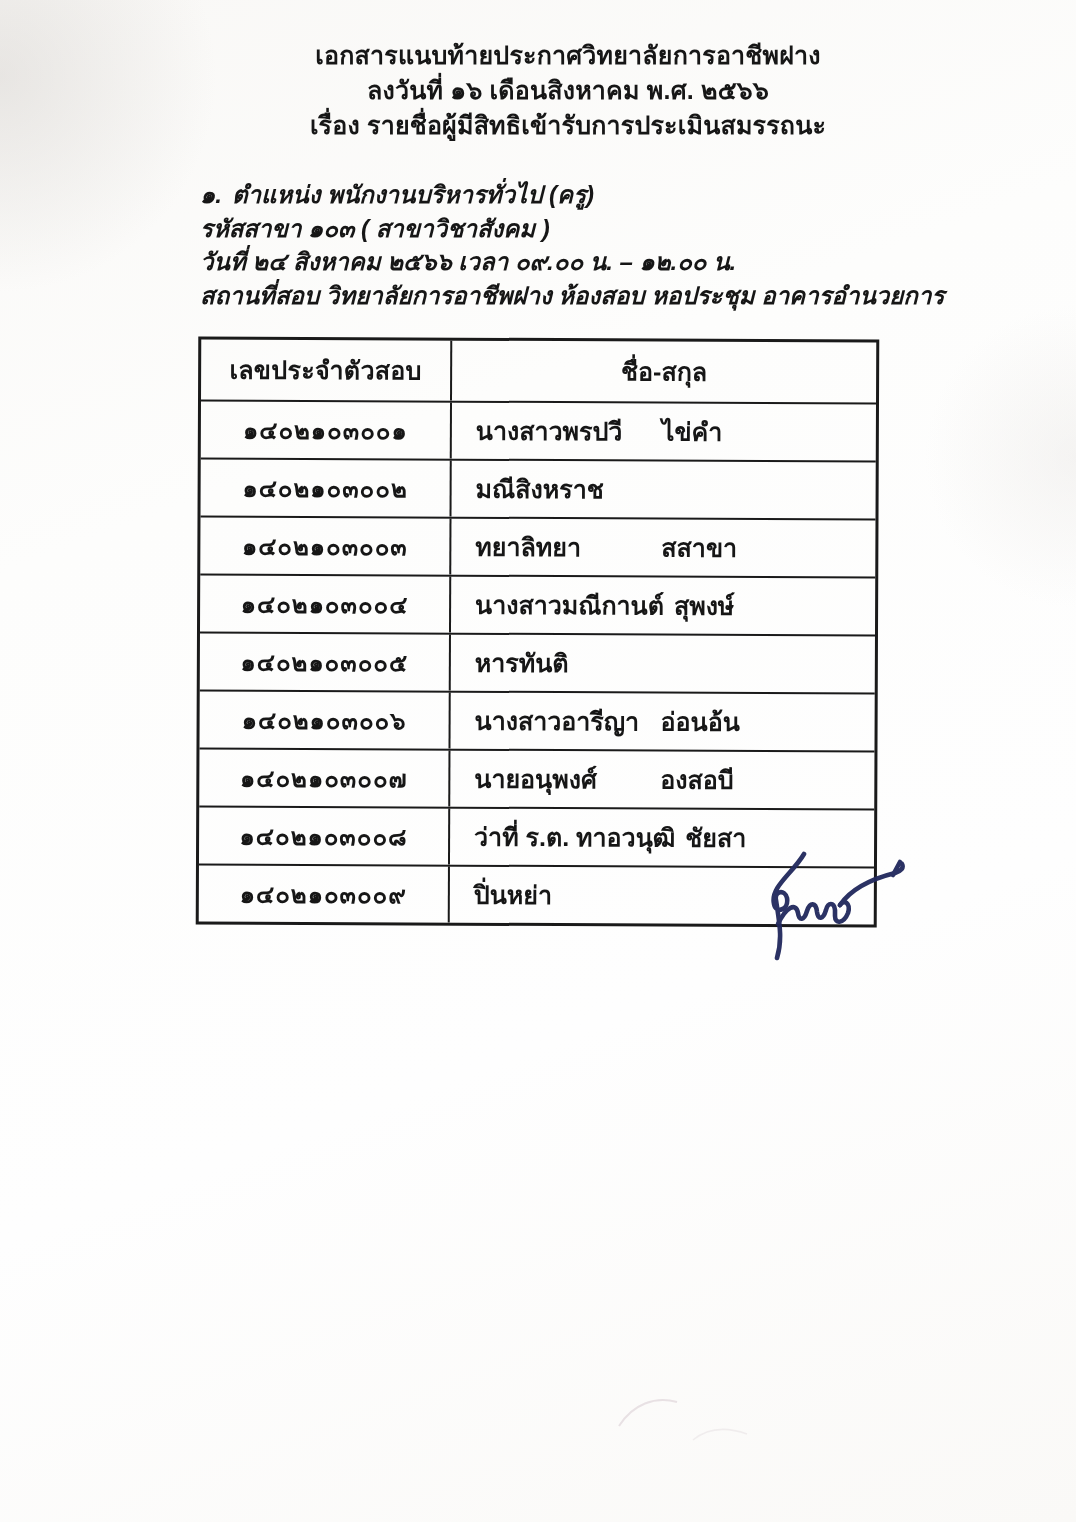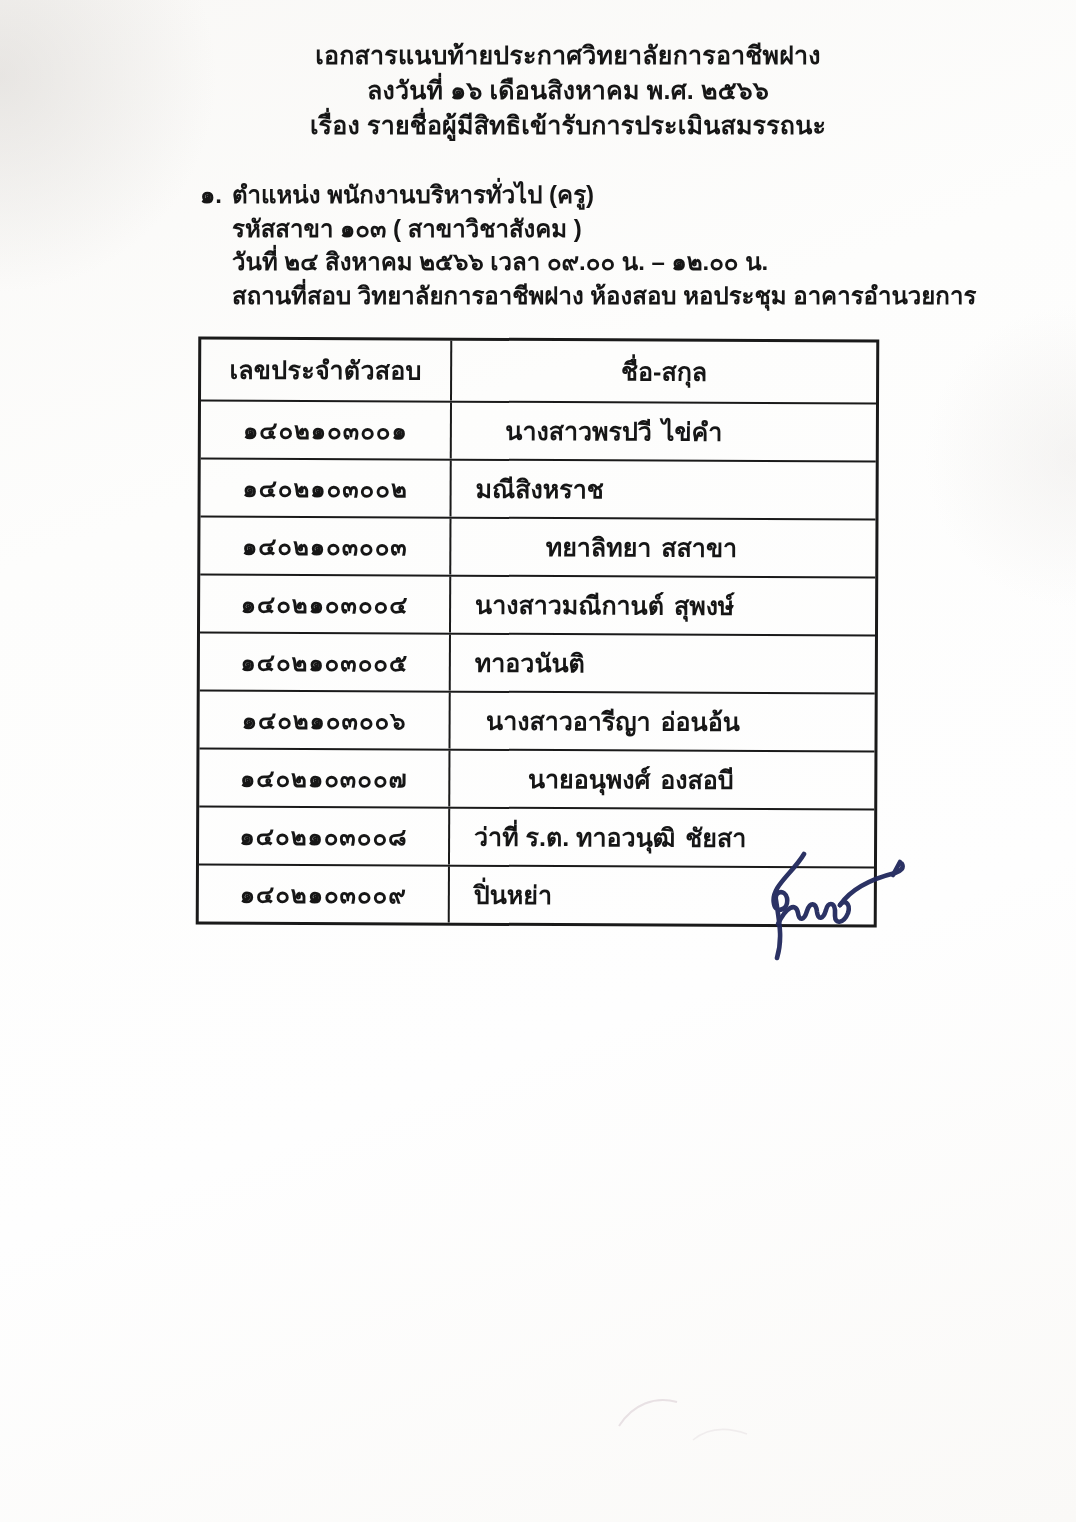--- a/index.html
+++ b/index.html
@@ -20,44 +20,44 @@
   .doc-header{
     position:absolute; top:38px; left:0; width:100%;
     text-align:center; transform:translateX(30px);
     font-weight:700; font-size:25px; line-height:35px;
     letter-spacing:.2px;
   }
 
   
   .section{
     position:absolute; left:200px; top:178px;
-    font-size:24px; font-weight:700; line-height:33.5px;
+    font-size:24px; font-weight:700; line-height:33.5px;font-style:italic;
   }
   .section .num{ display:inline-block; width:32px; }
-  .section .indent{ margin-left:32px; }
+  .section .indent{ }
 
   
   .table-wrap{
     position:absolute; left:197px; top:338px; width:681px;
     border:3px solid #1a1a1a;
     transform:rotate(0.25deg);
     background:transparent;
   }
   .trow{ display:flex; height:58px; border-top:2.5px solid #1a1a1a; }
   .trow.header{ height:60px; border-top:none; }
   .cell-id{
     width:251px; border-right:2.5px solid #1a1a1a;
     display:flex; align-items:center; justify-content:center;
     font-size:24px; font-weight:700; letter-spacing:1px;
   }
   .cell-name{
     flex:1; display:flex; align-items:center;
     padding-left:24px; font-size:25px; font-weight:700;
   }
-  .cell-name .given{ min-width:186px; padding-right:10px;text-align:right; }
+  .cell-name .given{ min-width:186px; padding-right:10px; }
   .trow.header .cell-id{ font-size:25px; letter-spacing:.3px; }
   .trow.header .cell-name{ justify-content:center; padding-left:0; }
 
   
   .signature{
     position:absolute; left:752px; top:846px; width:165px; height:130px;
     pointer-events:none;
   }
 
   
@@ -118,21 +118,21 @@
       <div class="cell-id">๑๔๐๒๑๐๓๐๐๔</div>
       <div class="cell-name">
         <span class="given">นางสาวมณีกานต์</span>
         <span class="surname">สุพงษ์</span>
       </div>
     </div>
 
     <div class="trow">
       <div class="cell-id">๑๔๐๒๑๐๓๐๐๕</div>
       <div class="cell-name">
-        <span class="surname">ทาอวนันติ</span>
+        <span class="surname">หารทันติ</span>
       </div>
     </div>
 
     <div class="trow">
       <div class="cell-id">๑๔๐๒๑๐๓๐๐๖</div>
       <div class="cell-name">
         <span class="given">นางสาวอารีญา</span>
         <span class="surname">อ่อนอ้น</span>
       </div>
     </div>

